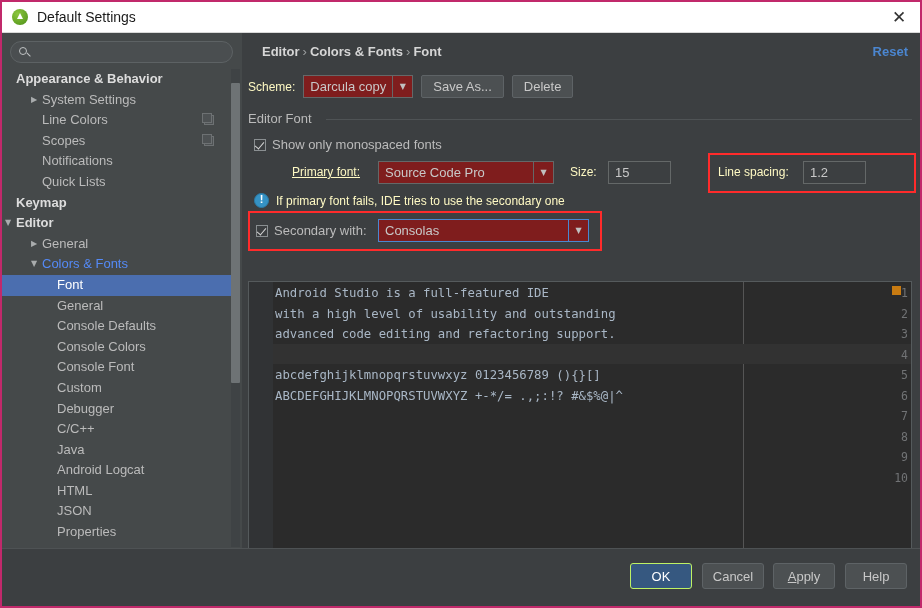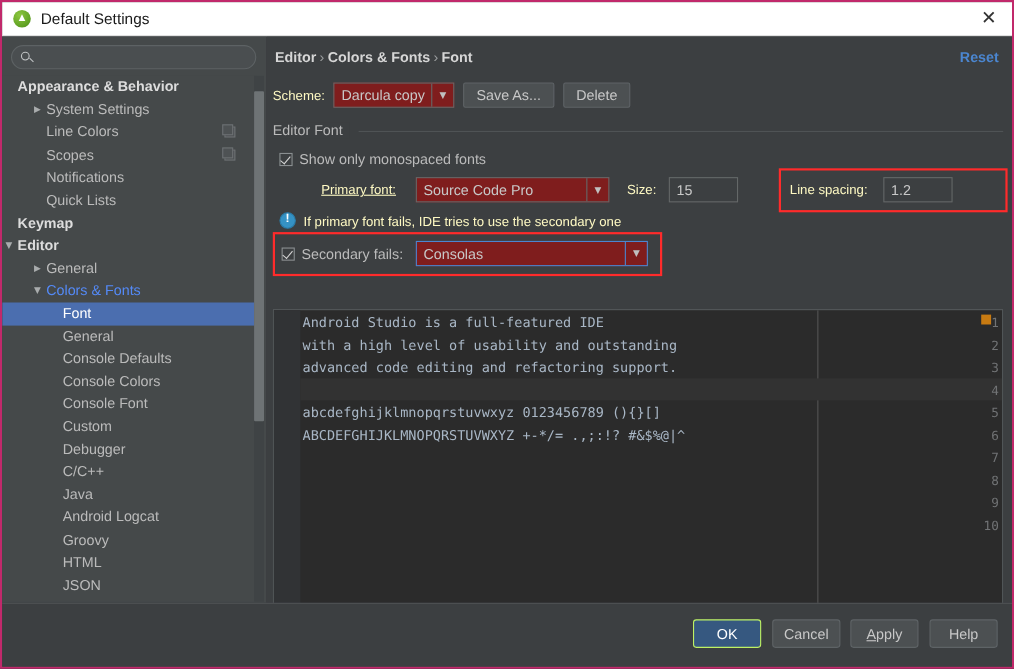--- a/index.html
+++ b/index.html
@@ -132,21 +132,21 @@
     cursor: pointer;
   }
 
   
   .content {
     position: absolute; left: 240px; top: 31px;
     width: 678px; height: 515px;
     background: #3c3f41;
   }
   .breadcrumb {
-    position: absolute; left: 8px; top: 11px;
+    position: absolute; left: 20px; top: 11px;
     font-size: 13px; font-weight: bold; color: #d6d6d6;
   }
   .breadcrumb .sep { color: #9a9d9e; font-weight: normal; padding: 0 3px; }
   .reset-link {
     position: absolute; right: 12px; top: 11px;
     font-size: 13px; font-weight: bold; color: #4b86d0;
     cursor: pointer;
   }
 
   .scheme-row {
@@ -331,21 +331,20 @@
         <div class="tree-item selected"><span class="lbl" style="margin-left: 55px;">Font</span></div>
         <div class="tree-item"><span class="lbl" style="margin-left: 55px;">General</span></div>
         <div class="tree-item"><span class="lbl" style="margin-left: 55px;">Console Defaults</span></div>
         <div class="tree-item"><span class="lbl" style="margin-left: 55px;">Console Colors</span></div>
         <div class="tree-item"><span class="lbl" style="margin-left: 55px;">Console Font</span></div>
         <div class="tree-item"><span class="lbl" style="margin-left: 55px;">Custom</span></div>
         <div class="tree-item"><span class="lbl" style="margin-left: 55px;">Debugger</span></div>
         <div class="tree-item"><span class="lbl" style="margin-left: 55px;">C/C++</span></div>
         <div class="tree-item"><span class="lbl" style="margin-left: 55px;">Java</span></div>
         <div class="tree-item"><span class="lbl" style="margin-left: 55px;">Android Logcat</span></div>
-        <div class="tree-item"><span class="lbl" style="margin-left: 55px;">Groovy</span></div>
         <div class="tree-item"><span class="lbl" style="margin-left: 55px;">HTML</span></div>
         <div class="tree-item"><span class="lbl" style="margin-left: 55px;">JSON</span></div>
         <div class="tree-item"><span class="lbl" style="margin-left: 55px;">Properties</span></div>
       </div>
 
     <div class="sb-track"></div>
     <div class="sb-thumb"></div>
   </div>
 
   <div class="content">
@@ -386,21 +385,21 @@
       <span class="lbl-static" style="position:absolute;left:470px;top:54px;">Line spacing:</span>
       <input class="tfield" style="position: absolute; left: 555px; top: 50px; width: 63px;" value="1.2">
 
       <div style="position:absolute;left:6px;top:82px;display:flex;align-items:center;gap:7px;">
         <span class="info-icon"></span>
         <span class="lbl-static">If primary font fails, IDE tries to use the secondary one</span>
       </div>
 
       <label class="check" style="position:absolute;left:8px;top:112px;">
         <span class="cbox checked"></span>
-        <span>Secondary fails:</span>
+        <span>Secondary with:</span>
       </label>
       <div class="combo focus" style="position:absolute;left:130px;top:108px;width:211px;">
         <span class="cval" style="flex:1;">Consolas</span>
         <span class="carrow">▼</span>
       </div>
 
       <div class="hl-box" style="left:460px;top:42px;width:208px;height:40px;"></div>
       <div class="hl-box" style="left:0px;top:100px;width:354px;height:40px;"></div>
     </div>
 

